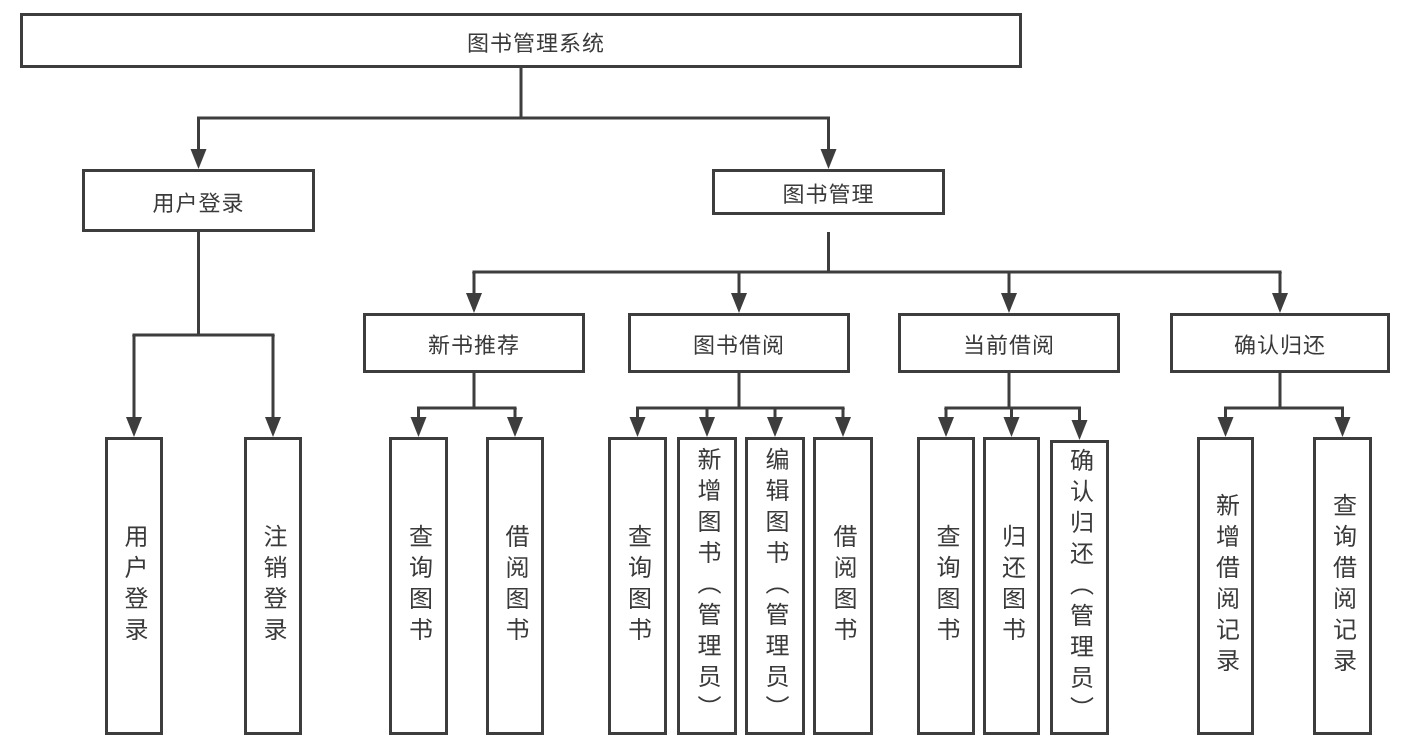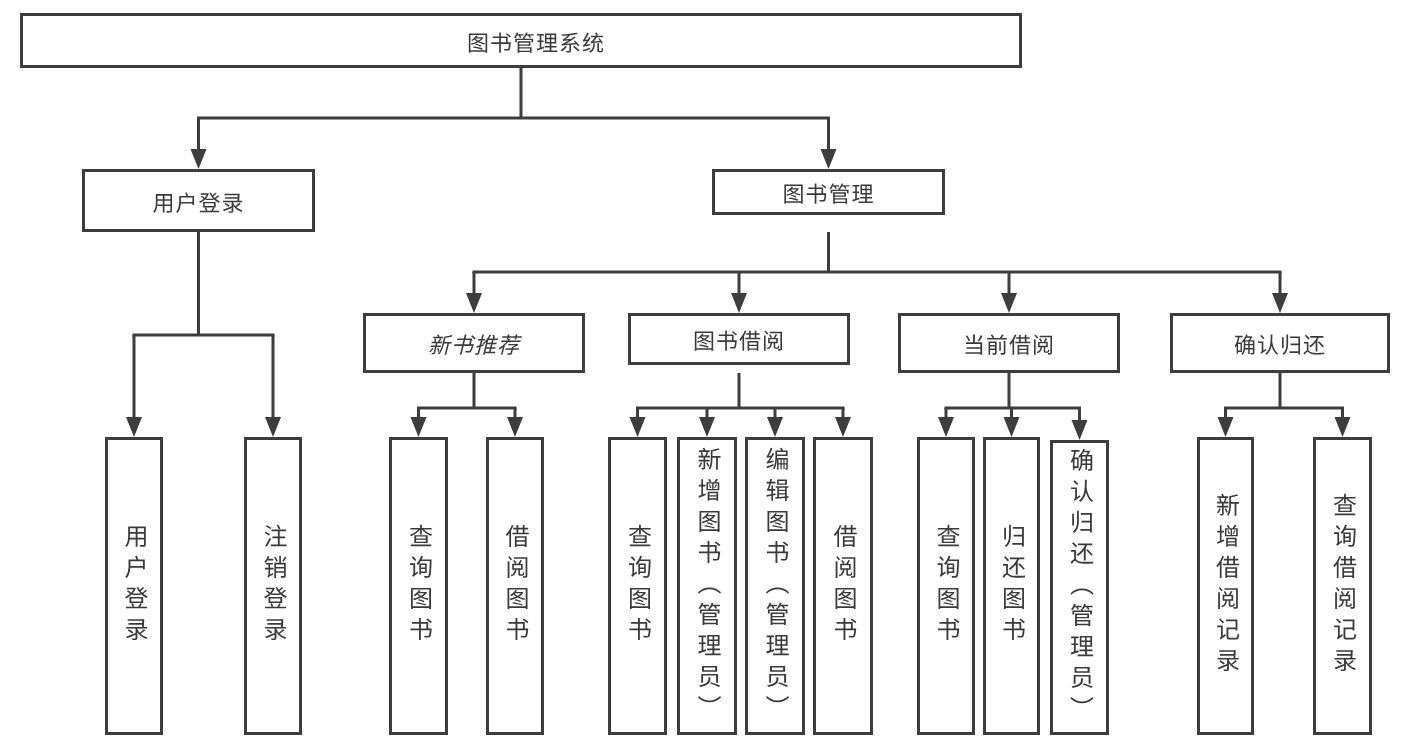--- a/index.html
+++ b/index.html
@@ -123,24 +123,24 @@
   <div id="nodes">
       <div class="node horizontal" style="left: 20px; top: 13px; width: 1002px; height: 55px; padding-left: 30px;">
         <span class="node-label">图书管理系统</span>
       </div>
       <div class="node horizontal" style="left: 82px; top: 169px; width: 233px; height: 63px;">
         <span class="node-label">用户登录</span>
       </div>
       <div class="node horizontal" style="left: 712px; top: 169px; width: 233px; height: 46px;">
         <span class="node-label">图书管理</span>
       </div>
-      <div class="node horizontal" style="left: 363px; top: 313px; width: 222px; height: 60px; font-style: italic;">
+      <div class="node horizontal" style="left: 363px; top: 313px; width: 222px; height: 60px;">
         <span class="node-label">新书推荐</span>
       </div>
-      <div class="node horizontal" style="left: 628px; top: 313px; width: 222px; height: 52px;">
+      <div class="node horizontal" style="left: 628px; top: 313px; width: 222px; height: 60px;">
         <span class="node-label">图书借阅</span>
       </div>
       <div class="node horizontal" style="left: 898px; top: 313px; width: 222px; height: 60px; align-items: center;">
         <span class="node-label">当前借阅</span>
       </div>
       <div class="node horizontal" style="left: 1170px; top: 313px; width: 220px; height: 60px;">
         <span class="node-label">确认归还</span>
       </div>
       <div class="node vertical" style="left: 105px; top: 437px; width: 58px; height: 298px;">
         <span class="node-label">用户登录</span>

